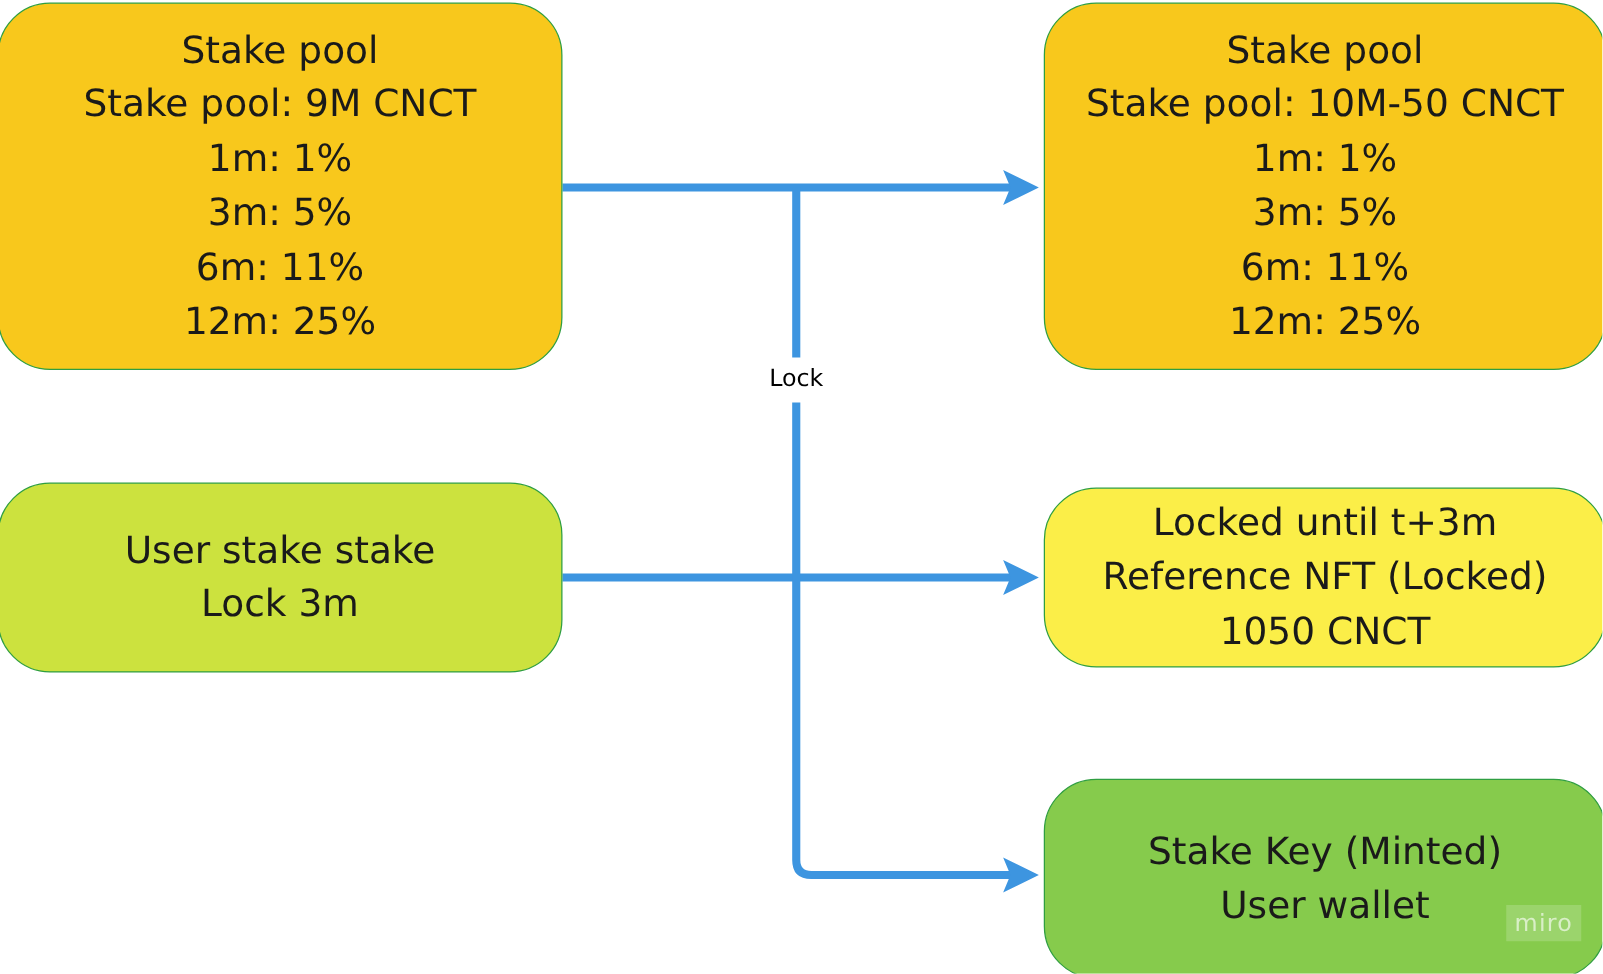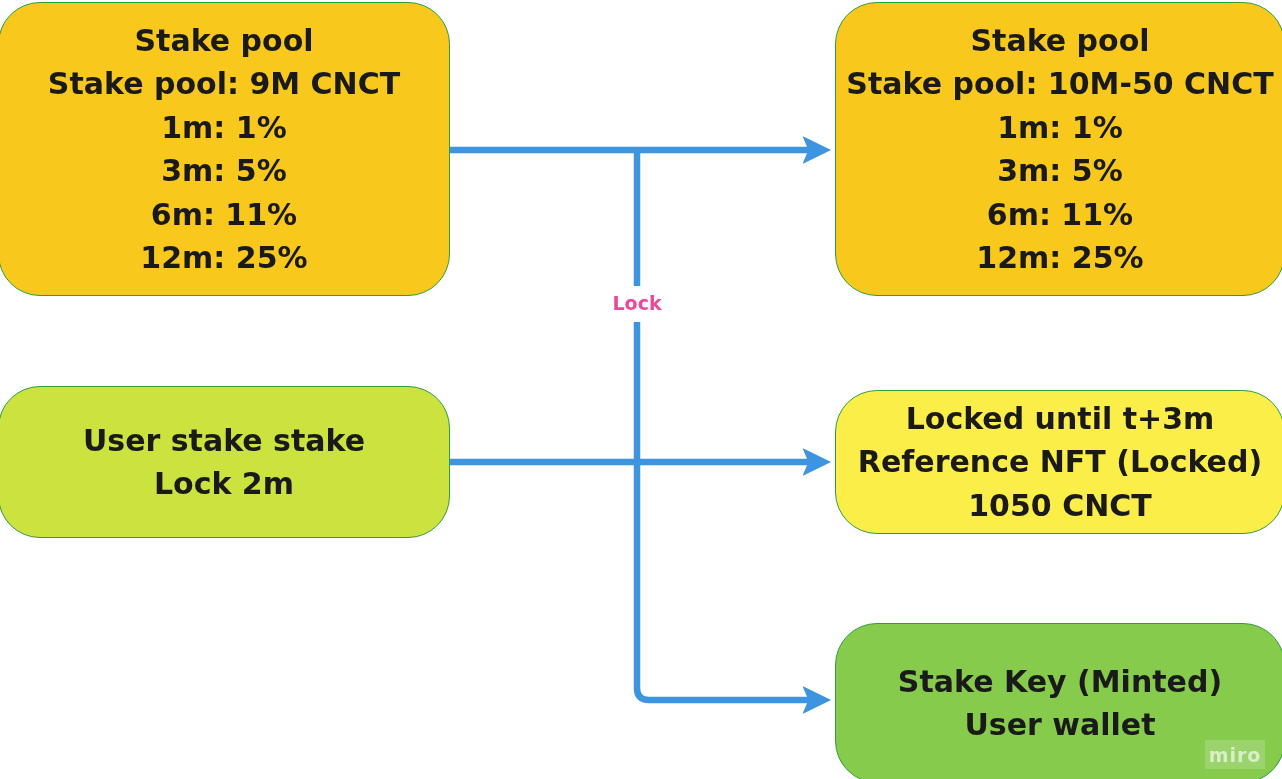--- a/index.html
+++ b/index.html
@@ -10,21 +10,20 @@
   }
   body {
     font-family: "DejaVu Sans", "Liberation Sans", sans-serif;
   }
   #canvas {
     position: relative;
     width: 1282px;
     height: 779px;
     background: #ffffff;
     overflow: hidden;
-    font-weight: bold;
   }
   .node {
     position: absolute;
     box-sizing: border-box;
     border-radius: 42px;
     border: 1.5px solid #2f9e41;
     display: flex;
     flex-direction: column;
     align-items: center;
     justify-content: center;
@@ -87,21 +86,21 @@
     pointer-events: none;
   }
 
   
   #edge-label-lock {
     position: absolute;
     left: 605px;
     top: 290px;
     width: 64px;
     text-align: center;
-    color: #ec4899;
+    color: #000000;
     font-size: 19px;
     line-height: 1;
     background: #ffffff;
     padding: 4px 0 5px 0;
     font-family: "DejaVu Sans", "Liberation Sans", sans-serif;
   }
 
   
   #miro-watermark {
     position: absolute;
@@ -110,21 +109,20 @@
     width: 60px;
     height: 29px;
     background: rgba(255, 255, 255, 0.18);
     color: rgba(255, 255, 255, 0.62);
     font-size: 19px;
     letter-spacing: 1px;
     display: flex;
     align-items: center;
     justify-content: center;
     font-family: "DejaVu Sans", "Liberation Sans", sans-serif;
-    margin-top: 16px;
   }
 </style>
 </head>
 <body>
 
 <div id="canvas">
 
   <svg id="connectors" viewBox="0 0 1282 779" width="1282" height="779" xmlns="http://www.w3.org/2000/svg">
     <defs>
       <marker id="arrowhead" markerWidth="5" markerHeight="5" refX="3.0" refY="2.5" orient="auto" markerUnits="strokeWidth">
@@ -154,21 +152,21 @@
     <span class="line">Stake pool</span>
     <span class="line">Stake pool: 10M-50 CNCT</span>
     <span class="line">1m: 1%</span>
     <span class="line">3m: 5%</span>
     <span class="line">6m: 11%</span>
     <span class="line">12m: 25%</span>
   </div>
 
   <div class="node" id="node-user-stake-proxy">
     <span class="line">User stake stake</span>
-    <span class="line">Lock 2m</span>
+    <span class="line">Lock 3m</span>
   </div>
 
   <div class="node" id="node-locked-nft">
     <span class="line">Locked until t+3m</span>
     <span class="line">Reference NFT (Locked)</span>
     <span class="line">1050 CNCT</span>
   </div>
 
   <div class="node" id="node-user-wallet">
     <span class="line">Stake Key (Minted)</span>

